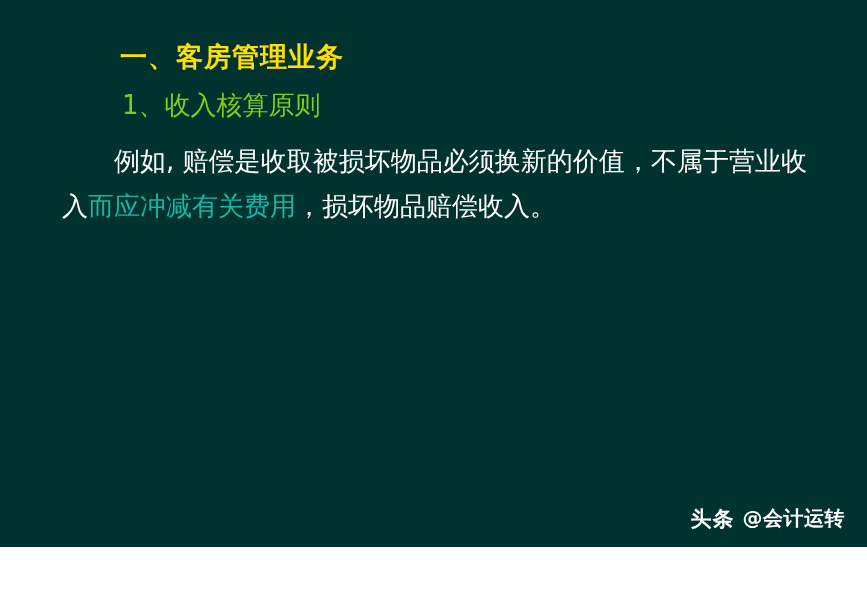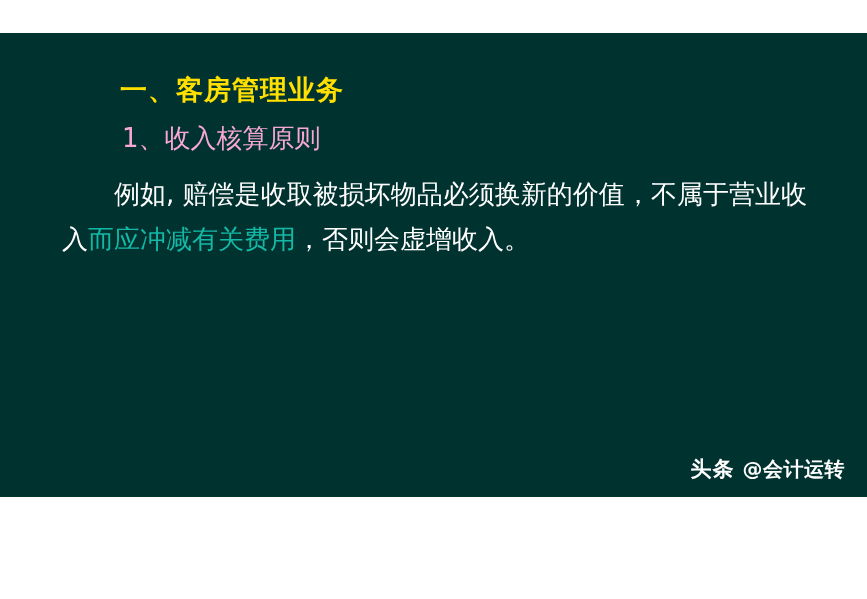--- a/index.html
+++ b/index.html
@@ -3,26 +3,25 @@
 <meta charset="utf-8">
 <style>
   html, body {
     margin: 0;
     padding: 0;
     background: #ffffff;
   }
   .slide {
     position: relative;
     width: 867px;
-    height: 464px;
+    height: 547px;
     background: #00322f;
     overflow: hidden;
     font-family: "DejaVu Sans", "Liberation Sans", sans-serif;
     box-sizing: border-box;
-    margin-top: 33px;
   }
   .content {
     position: absolute;
     left: 0;
     top: 0;
     width: 867px;
     padding: 38px 40px 0 40px;
     box-sizing: border-box;
   }
   .heading-1 {
@@ -34,21 +33,21 @@
     line-height: 1.4;
   }
   .heading-2 {
     color: #ffe000;
     font-size: 26px;
     font-weight: normal;
     margin: 0 0 8px 78px;
     line-height: 1.5;
   }
   .heading-3 {
-    color: #f9a8d4;
+    color: #84cc16;
     font-size: 26px;
     font-weight: normal;
     margin: 0 0 14px 82px;
     line-height: 1.5;
   }
   .body-para {
     color: #ffffff;
     font-size: 26px;
     line-height: 1.72;
     margin: 0 0 2px 0;
@@ -63,21 +62,21 @@
     margin-top: 12px;
   }
   .hl {
     color: #14b8a6;
   }
   .watermark {
     position: absolute;
     right: 22px;
     bottom: 14px;
     display: flex;
-    align-items: flex-end;
+    align-items: flex-start;
     gap: 8px;
     color: #ffffff;
     font-size: 21px;
     font-weight: bold;
     letter-spacing: 0.5px;
   }
   .wm-logo {
     font-size: 21px;
     font-weight: bold;
     color: #ffffff;
@@ -94,21 +93,21 @@
 
 <div class="slide">
   <div class="content">
 
     <div class="heading-1">一、客房管理业务</div>
 
 
     <div class="heading-3">1、收入核算原则</div>
 
 
-    <p class="body-para indent para-gap"><span>例如, 赔偿是收取被损坏物品必须换新的价值，不属于营业收入</span><span class="hl">而应冲减有关费用</span><span>，否则会虚增收入。</span></p>
+    <p class="body-para indent para-gap"><span>例如, 赔偿是收取被损坏物品必须换新的价值，不属于营业收入</span><span class="hl">而应冲减有关费用</span><span>，损坏物品赔偿收入。</span></p>
 
   </div>
 
   <div class="watermark">
     <span class="wm-logo">头条</span>
     <span class="wm-text">@会计运转</span>
   </div>
 </div>
 
 </body></html>

